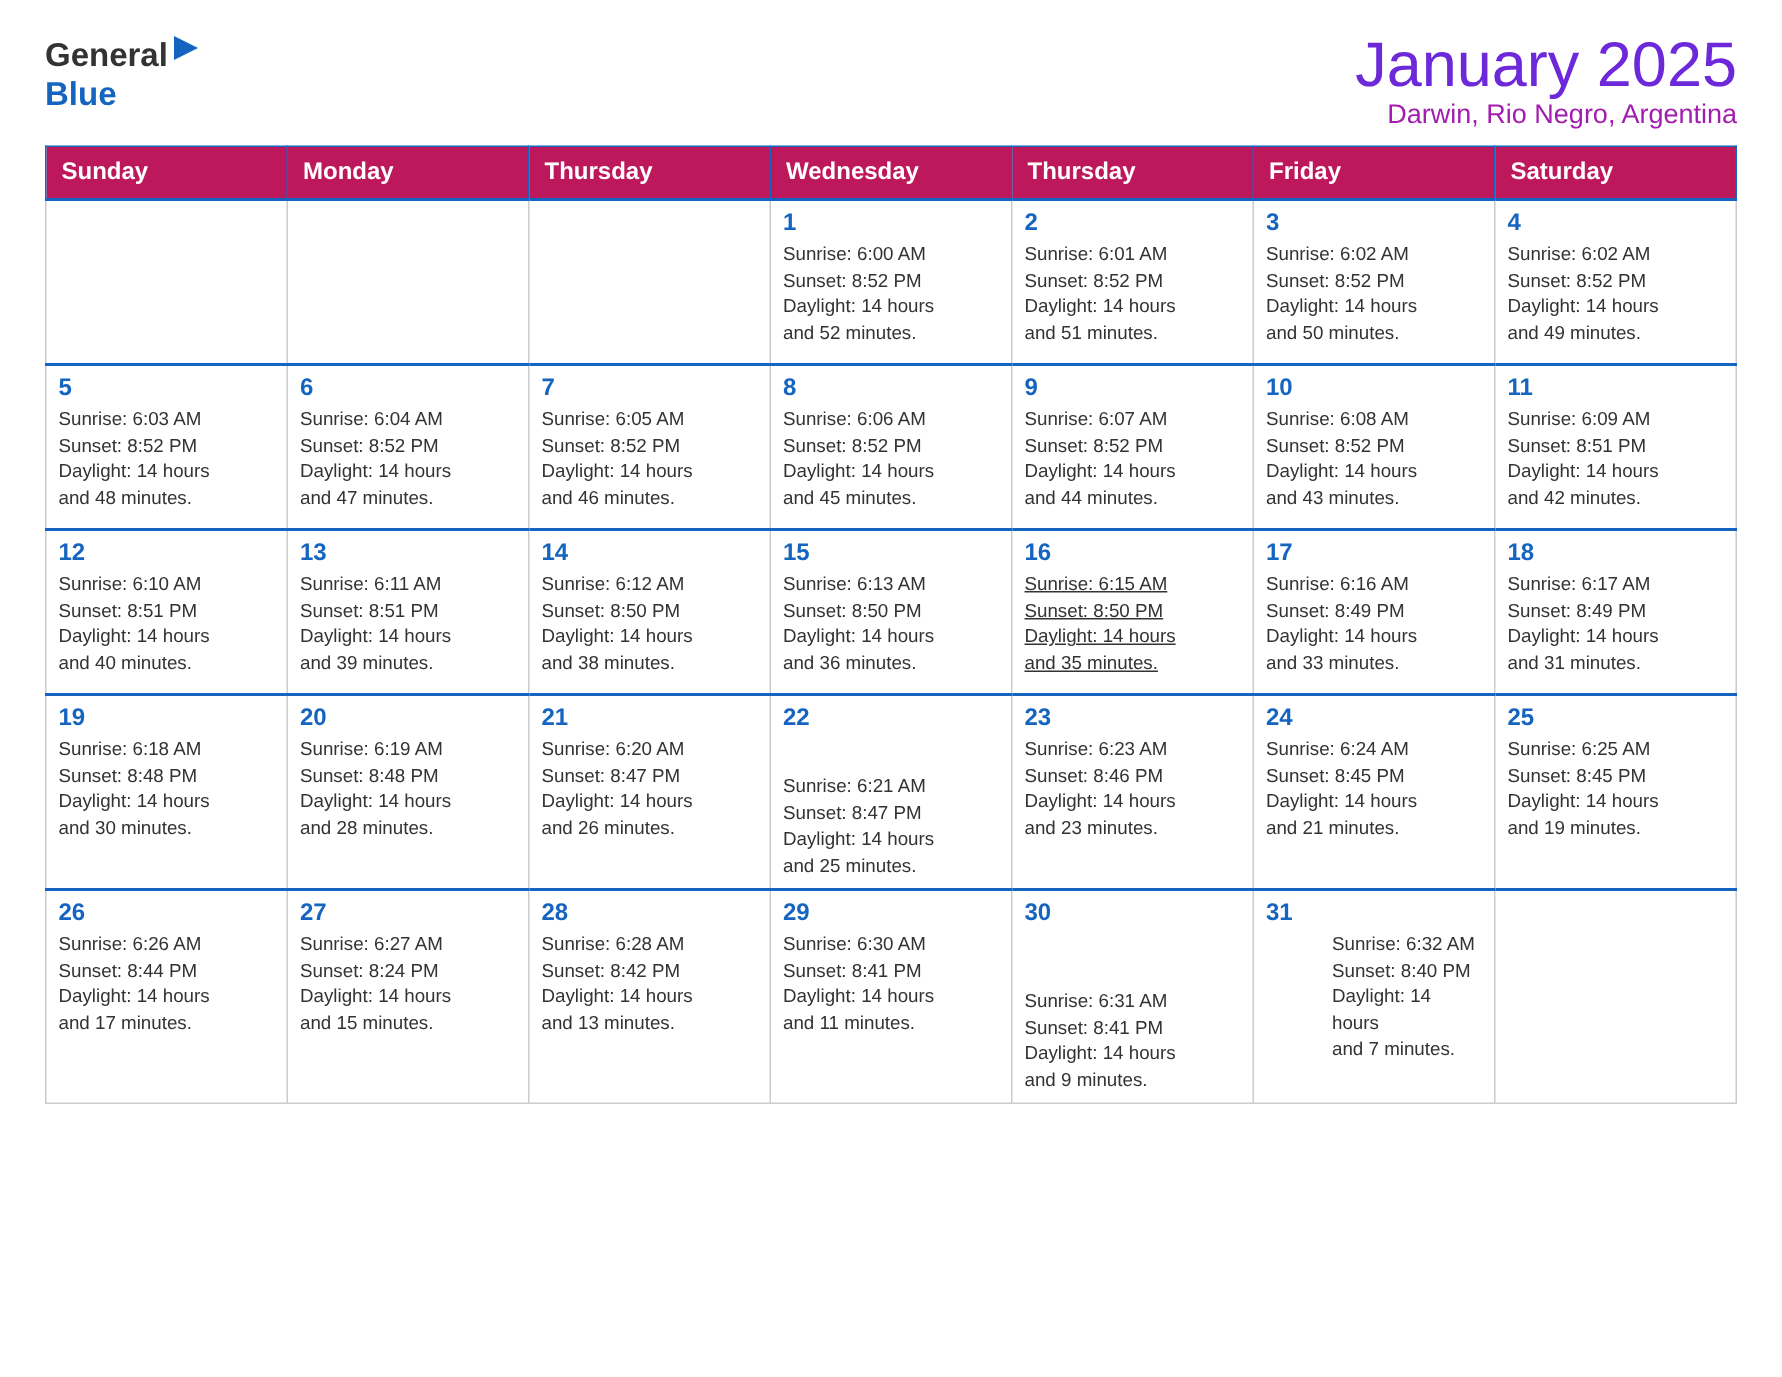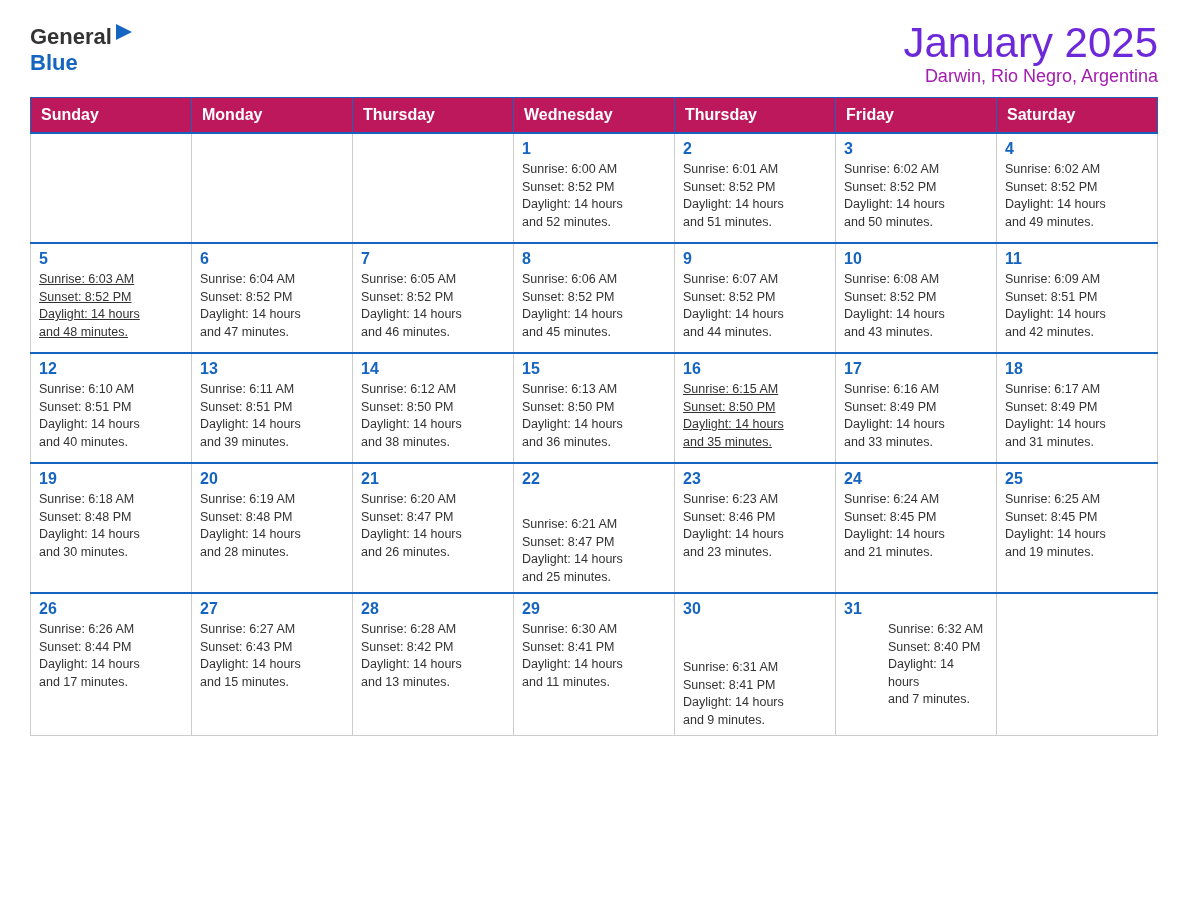--- a/index.html
+++ b/index.html
@@ -152,21 +152,21 @@
           <span class="day-number">4</span>
           <div class="day-info" style="white-space: pre-line;">Sunrise: 6:02 AM
 Sunset: 8:52 PM
 Daylight: 14 hours
 and 49 minutes.</div>
         </td>
       </tr>
       <tr class="week-row">
         <td>
           <span class="day-number">5</span>
-          <div class="day-info" style="white-space: pre-line; text-decoration: underline;">Sunrise: 6:03 AM
+          <div class="day-info" style="white-space: pre-line;">Sunrise: 6:03 AM
 Sunset: 8:52 PM
 Daylight: 14 hours
 and 48 minutes.</div>
         </td>
         <td>
           <span class="day-number">6</span>
           <div class="day-info" style="white-space: pre-line;">Sunrise: 6:04 AM
 Sunset: 8:52 PM
 Daylight: 14 hours
 and 47 minutes.</div>
@@ -313,21 +313,21 @@
         <td>
           <span class="day-number">26</span>
           <div class="day-info" style="white-space: pre-line;">Sunrise: 6:26 AM
 Sunset: 8:44 PM
 Daylight: 14 hours
 and 17 minutes.</div>
         </td>
         <td>
           <span class="day-number">27</span>
           <div class="day-info" style="white-space: pre-line;">Sunrise: 6:27 AM
-Sunset: 6:43 PM
+Sunset: 8:24 PM
 Daylight: 14 hours
 and 15 minutes.</div>
         </td>
         <td>
           <span class="day-number">28</span>
           <div class="day-info" style="white-space: pre-line;">Sunrise: 6:28 AM
 Sunset: 8:42 PM
 Daylight: 14 hours
 and 13 minutes.</div>
         </td>

